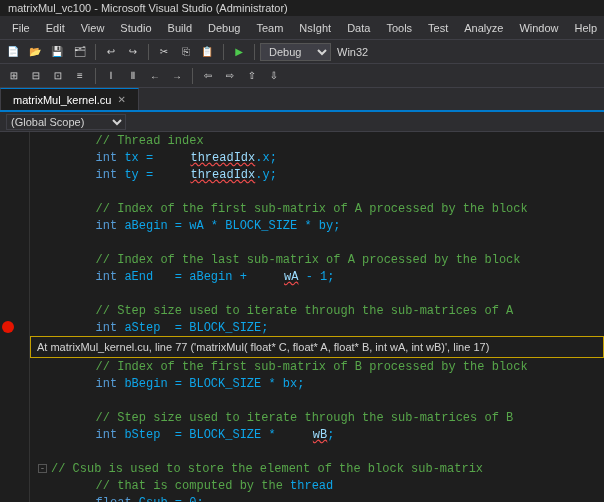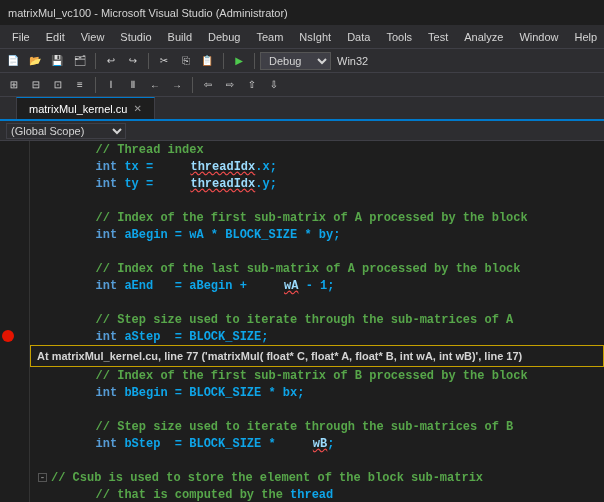--- a/index.html
+++ b/index.html
@@ -9,21 +9,21 @@
       font-family: 'Segoe UI', Arial, sans-serif;
       font-size: 11px;
       background: #2d2d30;
       overflow: hidden;
     }
 
     
     #title-bar {
       background: #1e1e1e;
       color: #d4d4d4;
-      height: 25px;
+      height: 16px;
       display: flex;
       align-items: center;
       padding: 0 8px;
       font-size: 11px;
     }
 
     
     #menu-bar {
       background: #2d2d30;
       height: 24px;
@@ -106,21 +106,20 @@
       color: #d4d4d4;
       padding: 4px 12px;
       font-size: 11px;
       cursor: pointer;
       border: 1px solid #3f3f46;
       border-bottom: none;
       display: flex;
       align-items: center;
       gap: 6px;
       height: 22px;
-      margin-left: 16px;
     }
     .tab.active {
       background: #1e1e1e;
       border-top: 1px solid #007acc;
       color: #fff;
     }
     .tab-close {
       font-size: 10px;
       color: #9d9d9d;
       cursor: pointer;
@@ -145,21 +144,20 @@
     }
 
     
     #code-area {
       background: #1e1e1e;
       height: calc(502px - 20px - 20px - 24px - 24px - 24px - 20px);
       overflow: hidden;
       position: relative;
       font-family: 'Consolas', 'Courier New', monospace;
       font-size: 12px;
-      font-weight: bold;
     }
 
     .code-container {
       display: flex;
       height: 100%;
     }
 
     
     .gutter {
       width: 30px;

